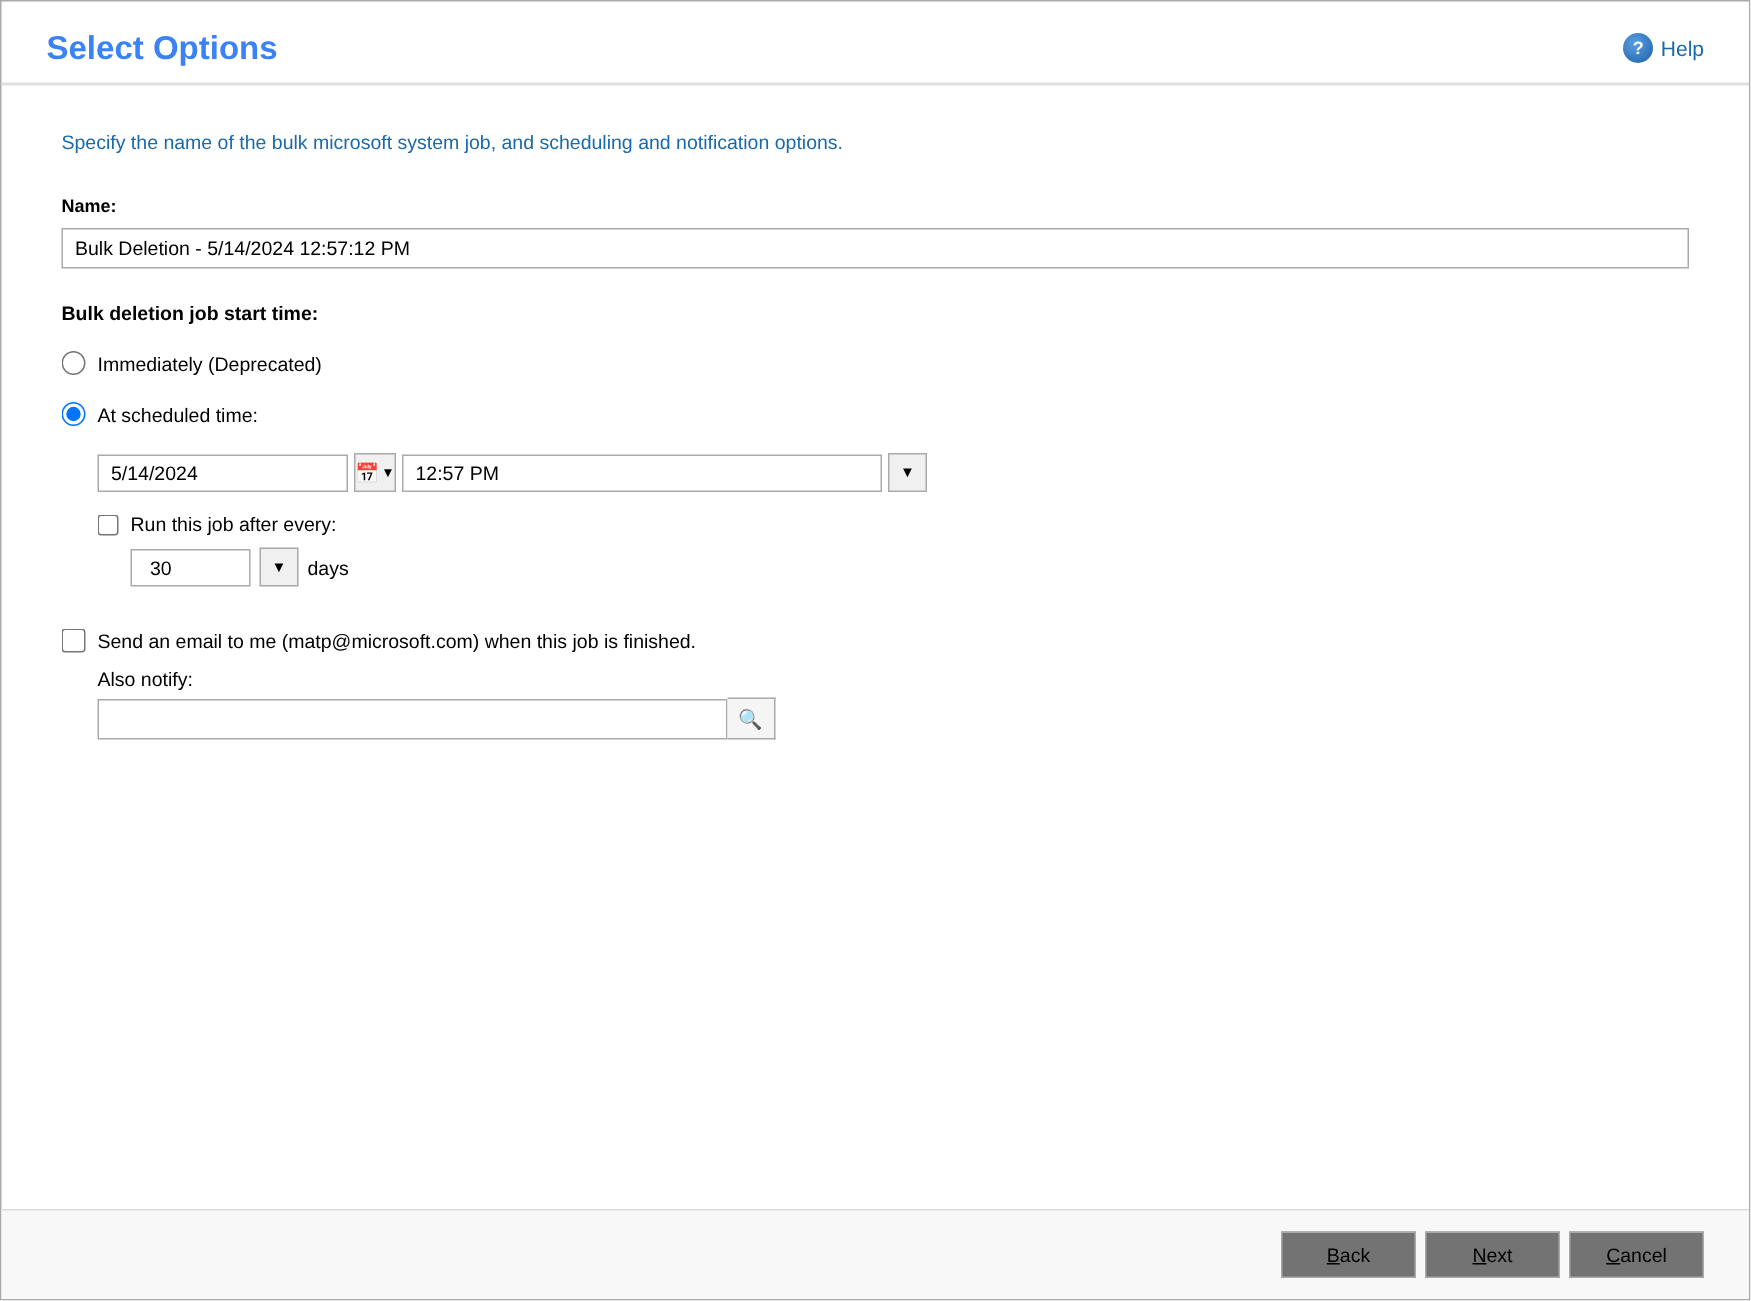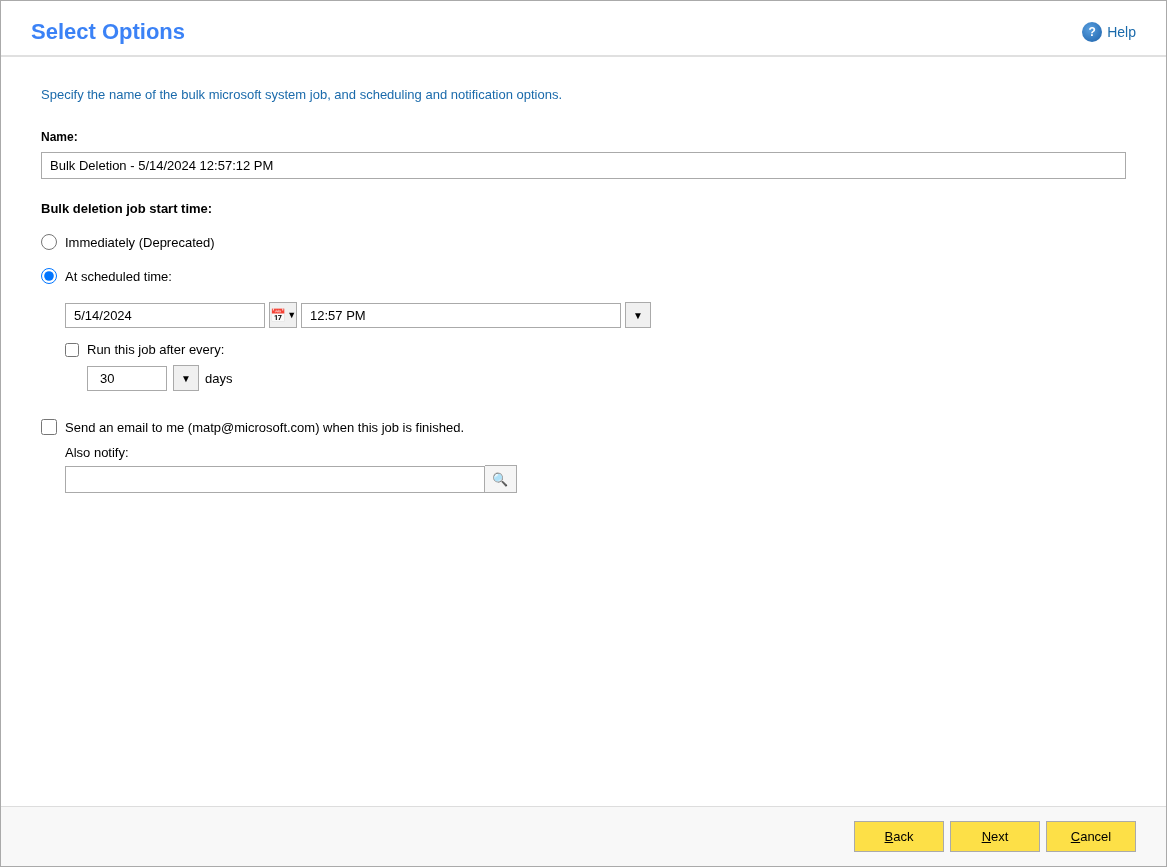--- a/index.html
+++ b/index.html
@@ -102,21 +102,21 @@
       cursor: pointer;
     }
     .scheduled-time-row {
       display: flex;
       align-items: center;
       gap: 4px;
       margin-left: 24px;
       margin-top: 6px;
     }
     .date-input {
-      width: 200px;
+      width: 167px;
       padding: 4px 8px;
       border: 1px solid #aaa;
       font-size: 13px;
       font-family: inherit;
     }
     .cal-btn {
       display: flex;
       align-items: center;
       justify-content: center;
       width: 28px;
@@ -240,21 +240,21 @@
       border-top: 1px solid #ddd;
       gap: 6px;
       background: #f8f8f8;
     }
     .footer-btn {
       min-width: 90px;
       padding: 7px 18px;
       font-size: 13px;
       font-family: inherit;
       border: 1px solid #aaa;
-      background: #fde047;
+      background: #737373;
       cursor: pointer;
       color: #000;
     }
     .footer-btn .underline {
       text-decoration: underline;
     }
   </style>
 </head>
 <body>
 

